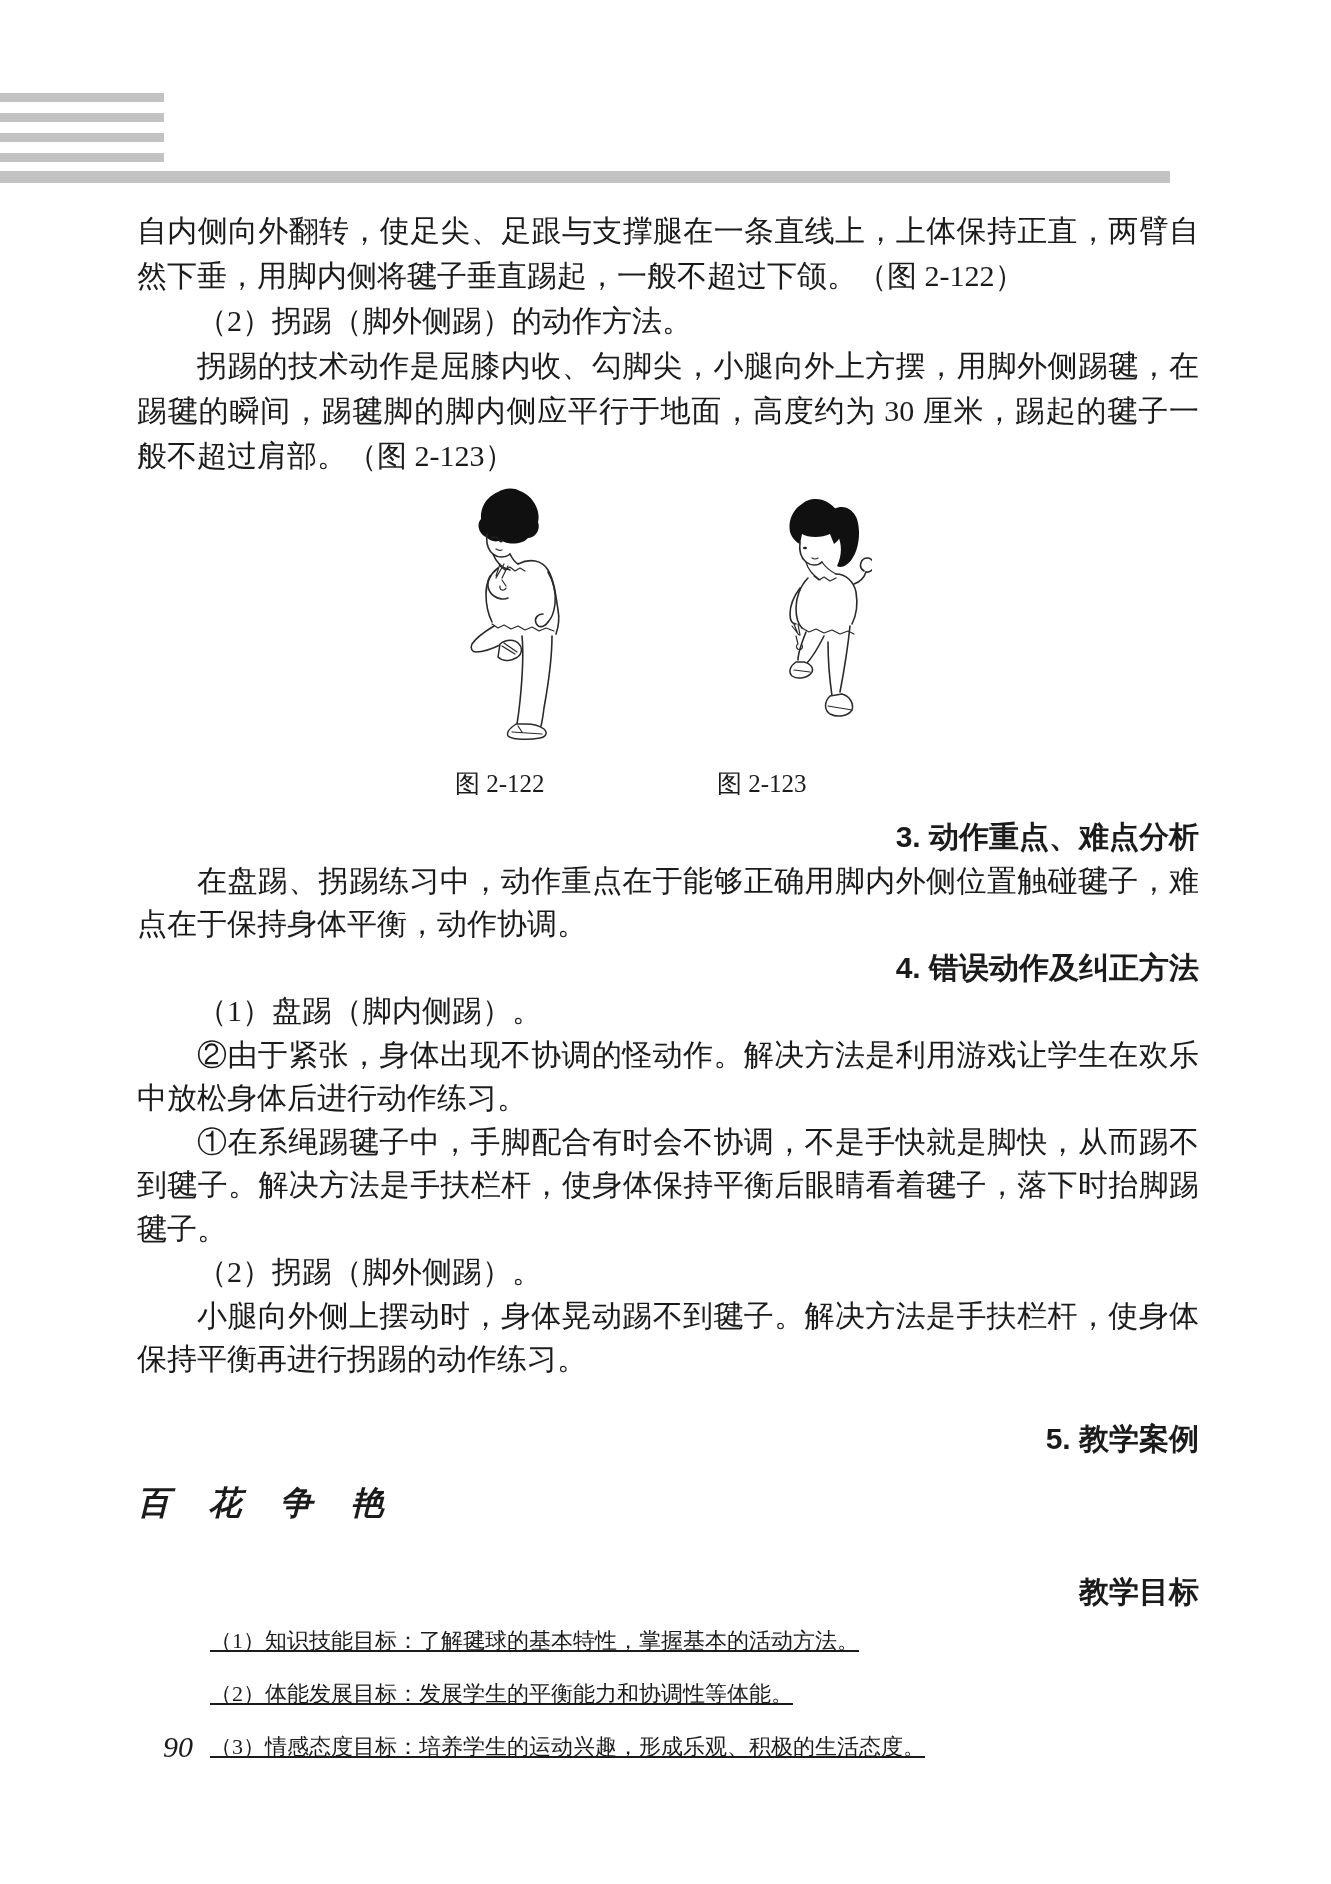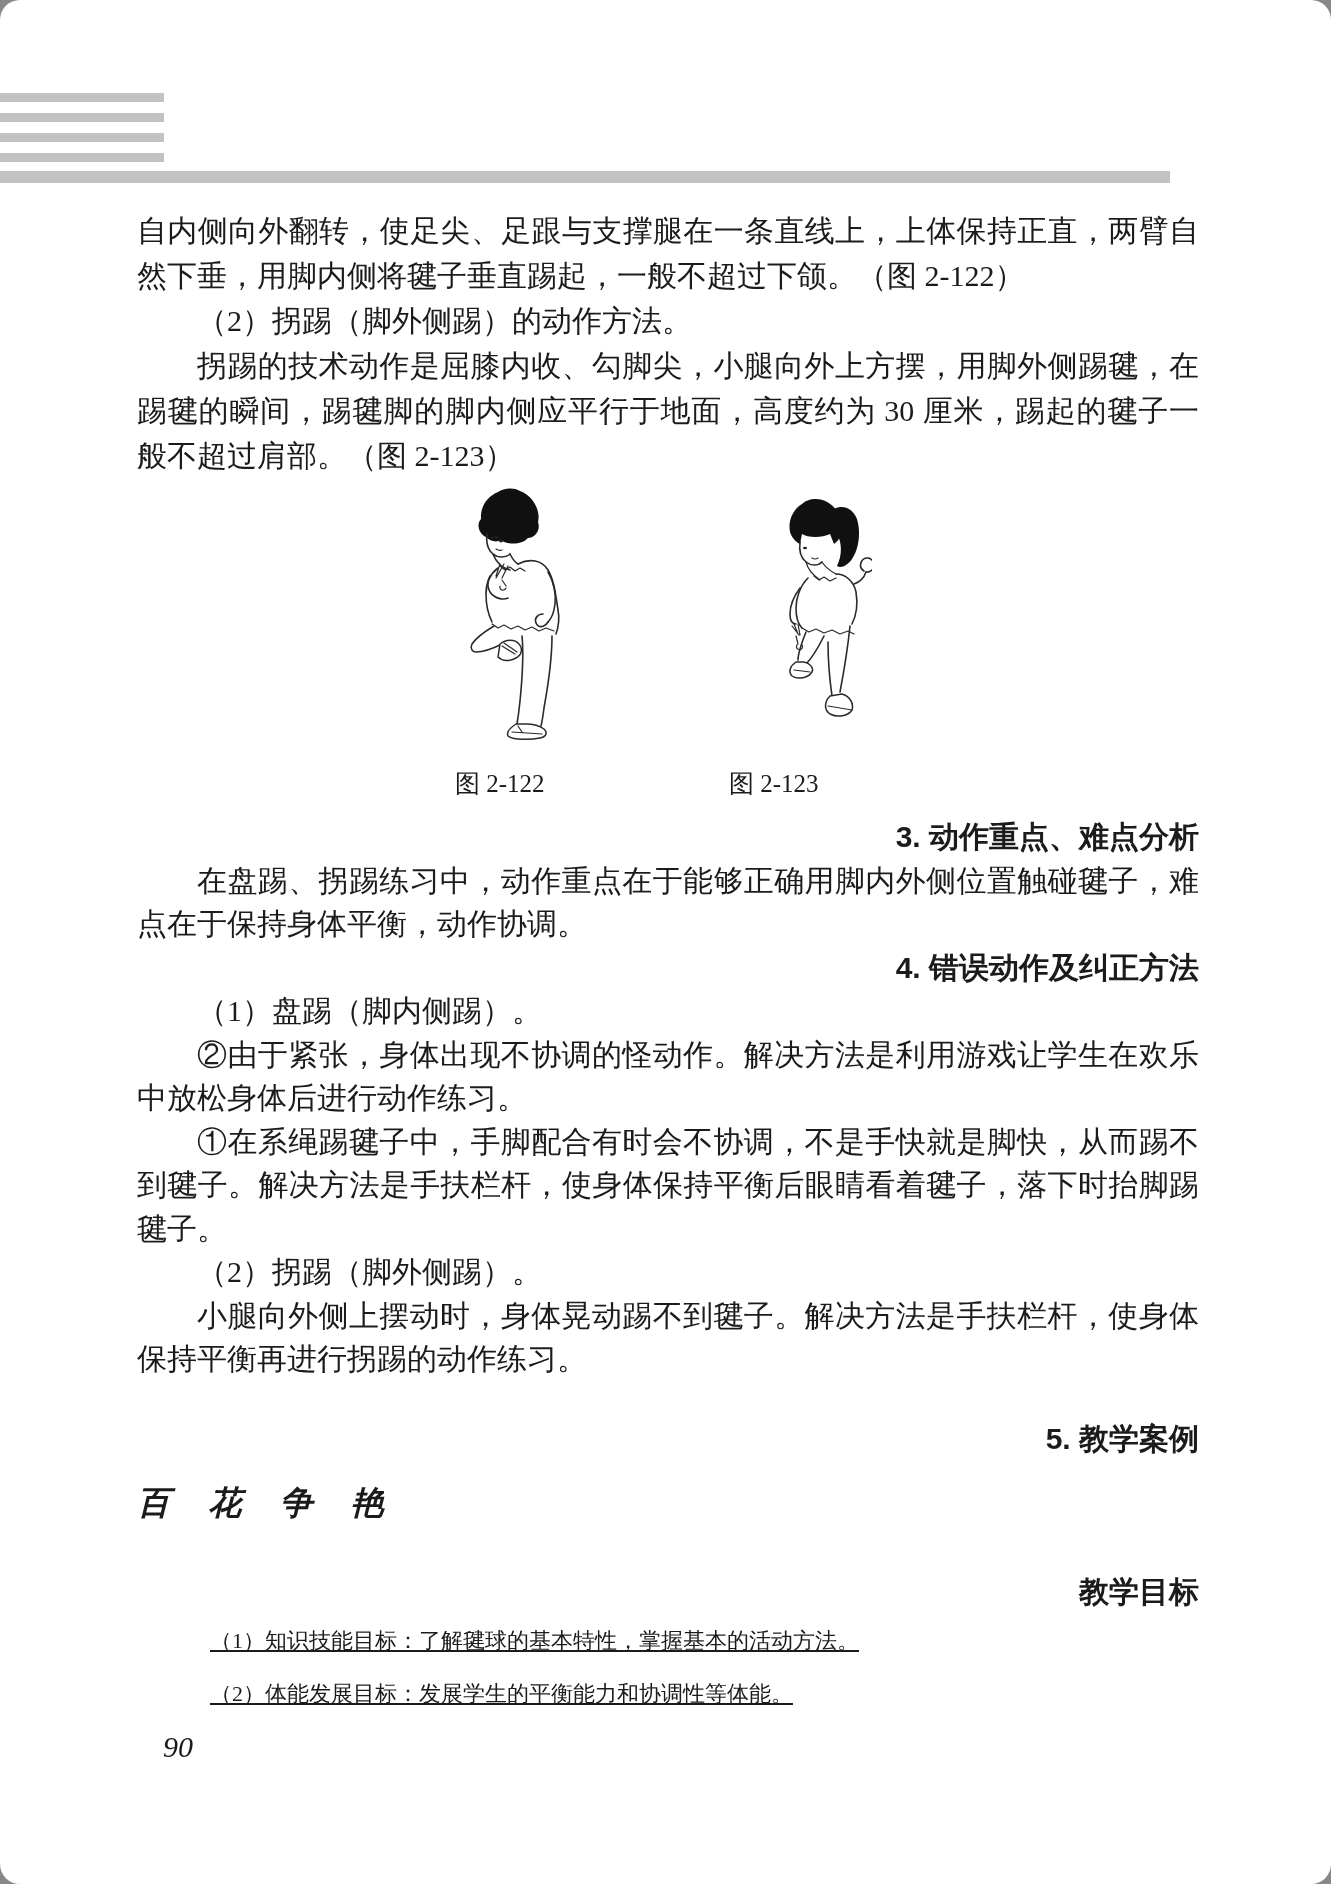--- a/index.html
+++ b/index.html
@@ -4,21 +4,20 @@
 <style>
   html,body{margin:0;padding:0;background:#888;}
   .page{
     position:relative;
     width:1331px;height:1884px;
     background:#ffffff;
     overflow:hidden;
     font-family:"Liberation Serif", serif;
     color:#1b1b1b;
     margin:0 auto;
-    border-radius:20px;
   }
   
   .deco-bar{position:absolute;left:0;background:#c2c2c2;}
   .deco-small{width:164px;height:9px;}
   .deco-wide{width:1170px;height:12px;top:171px;}
 
   
   .textblock{position:absolute;left:137px;width:1062px;}
   .para{
     font-size:30px;line-height:45px;
@@ -47,21 +46,21 @@
 
   
   .figure{position:absolute;}
   .figure svg{display:block;}
   .fig-caption{
     position:absolute;top:770px;
     font-size:25px;line-height:28px;
     white-space:nowrap;
   }
   .cap-1{left:455px;}
-  .cap-2{left:717px;margin-left:12px;}
+  .cap-2{left:717px;}
 
   .page-number{
     position:absolute;left:163px;top:1730px;
     font-size:30px;font-style:italic;
   }
   .ink{stroke:#2a2a2a;fill:none;stroke-width:1.6;stroke-linecap:round;stroke-linejoin:round;}
   .ink-thin{stroke:#2a2a2a;fill:none;stroke-width:1.2;stroke-linecap:round;stroke-linejoin:round;}
   .hairfill{fill:#101010;stroke:none;}
   .shoe{fill:#ffffff;stroke:#2a2a2a;stroke-width:1.5;stroke-linejoin:round;}
 </style>
@@ -145,17 +144,18 @@
     <p class="para indent">（2）拐踢（脚外侧踢）。</p>
     <p class="para indent">小腿向外侧上摆动时，身体晃动踢不到毽子。解决方法是手扶栏杆，使身体保持平衡再进行拐踢的动作练习。</p>
   </div>
 
   <div class="textblock tb-c" style="top:1372px">
     <p class="heading">5. 教学案例</p>
     <p class="case-title">百 花 争 艳</p>
     <p class="heading goals-heading">教学目标</p>
     <p class="goal first">（1）知识技能目标：了解毽球的基本特性，掌握基本的活动方法。</p>
     <p class="goal">（2）体能发展目标：发展学生的平衡能力和协调性等体能。</p>
+    <p class="goal">（3）情感态度目标：培养学生的运动兴趣，形成乐观、积极的生活态度。</p>
   </div>
 
   <div class="page-number">90</div>
 
 </div>
 
 </body></html>

